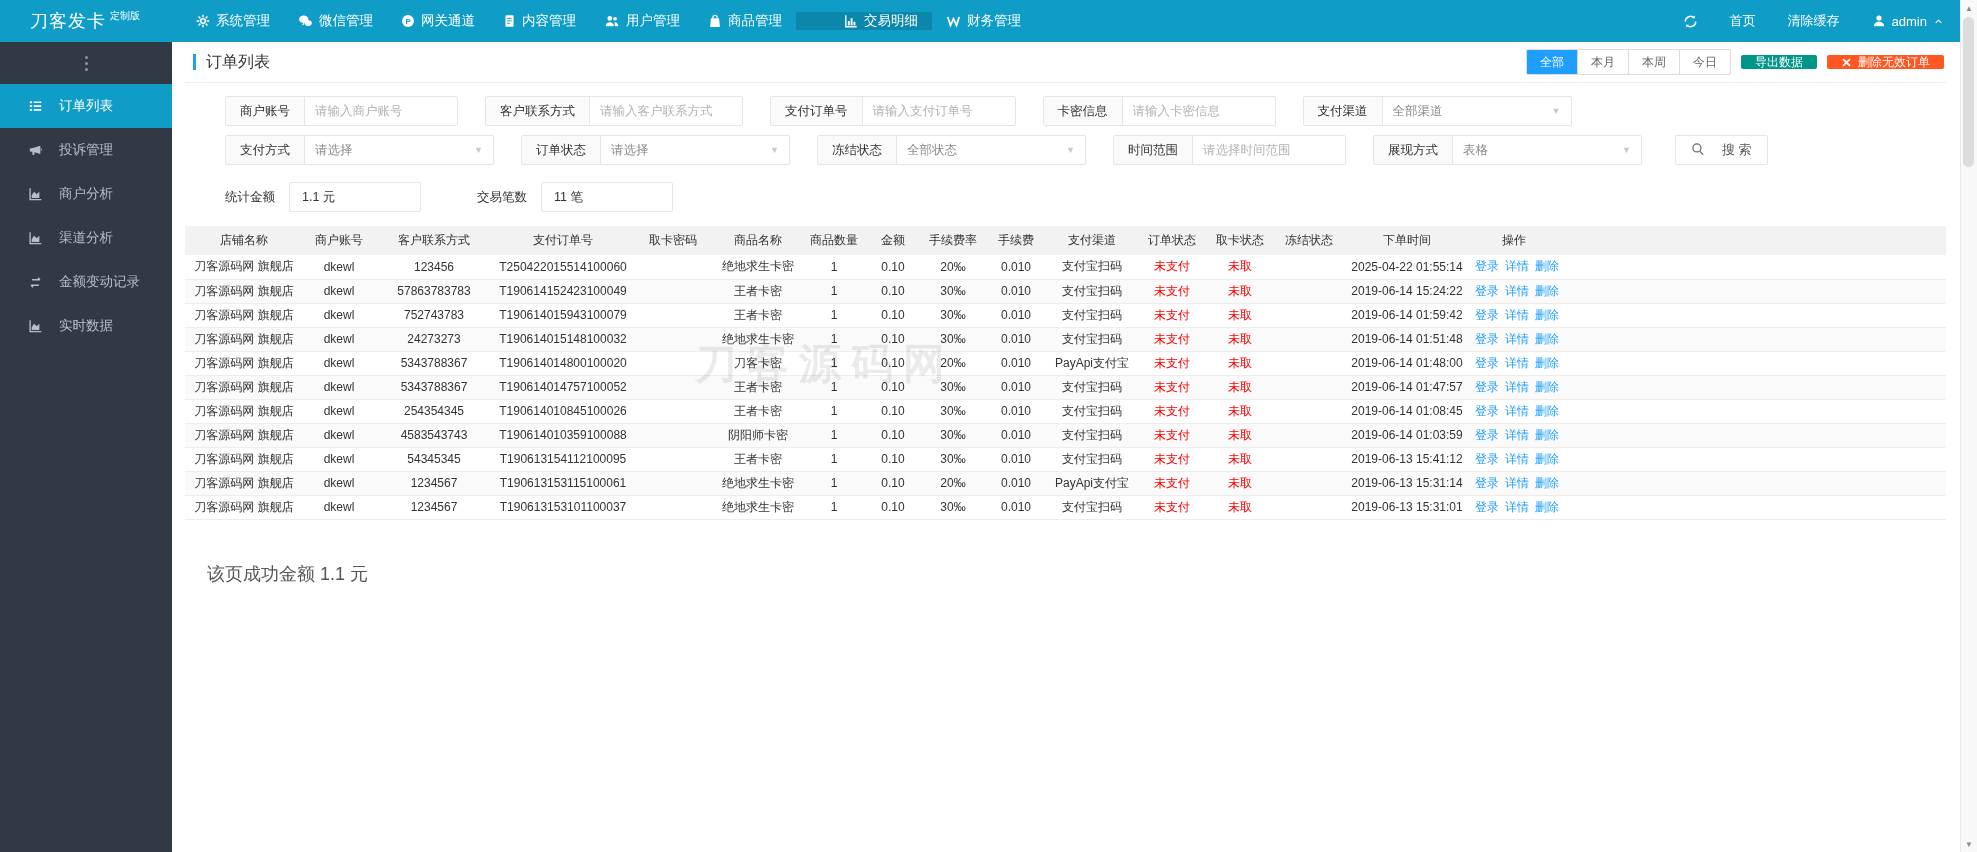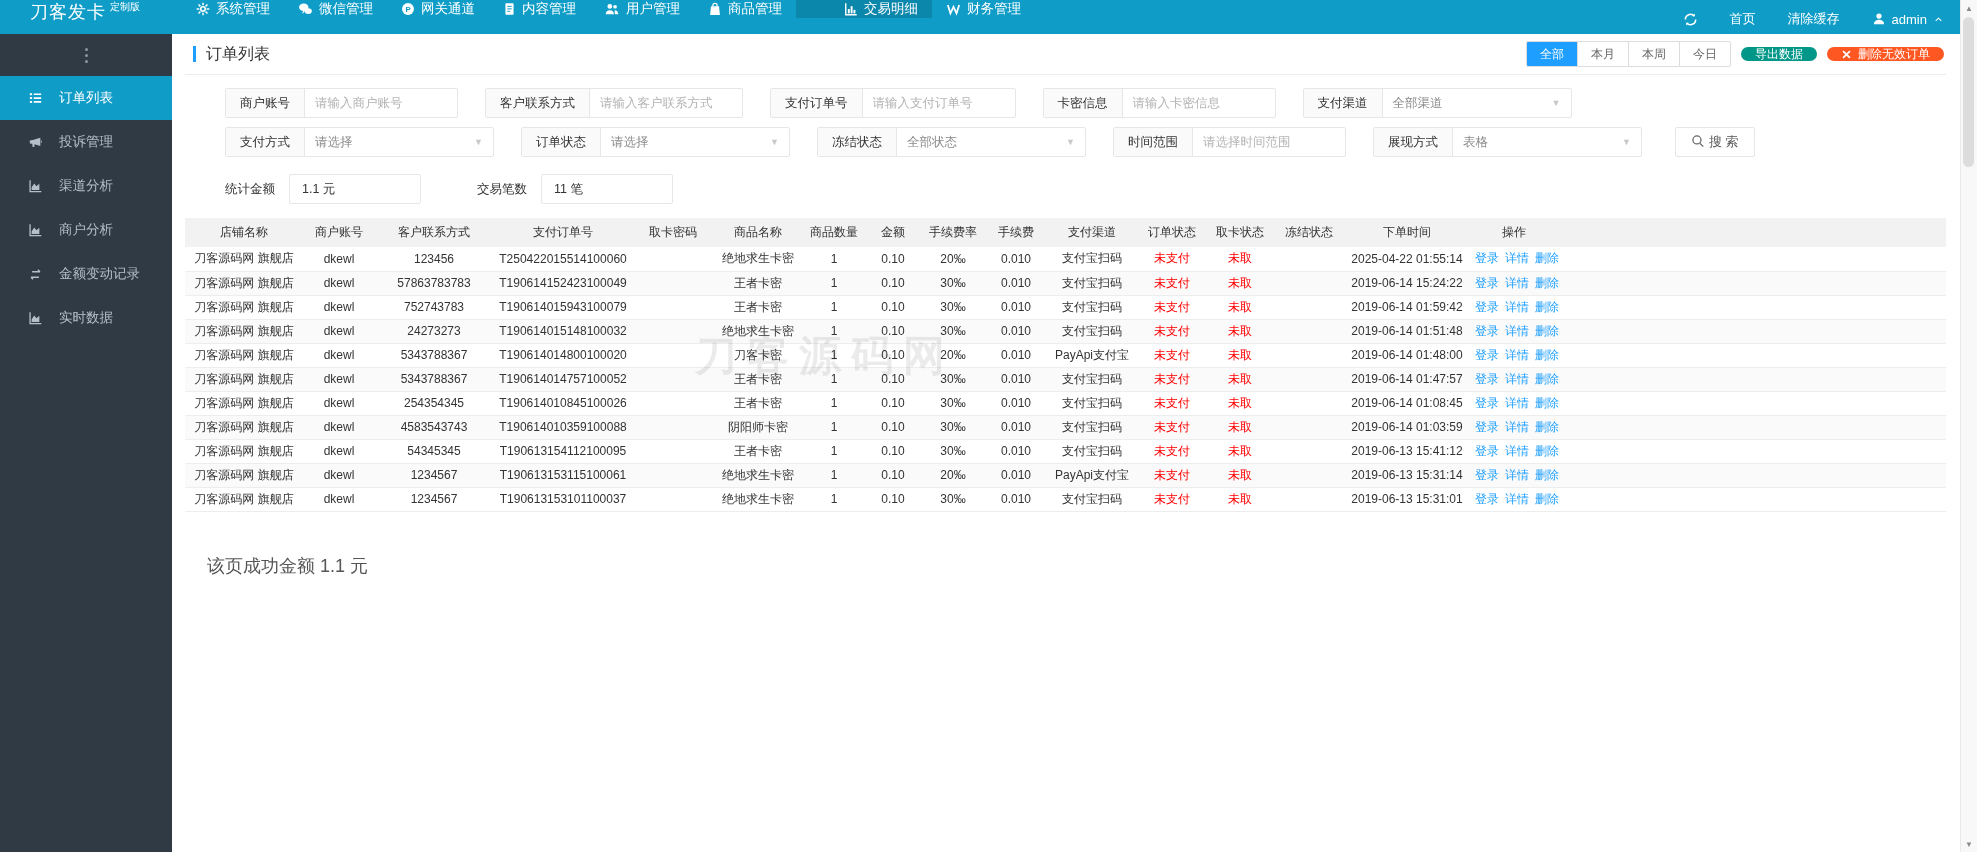--- a/index.html
+++ b/index.html
@@ -4,21 +4,21 @@
 <style>
   * { box-sizing: border-box; margin: 0; padding: 0; }
   html,body { width:1977px; height:852px; overflow:hidden; background:#fff;
     font-family:"Liberation Sans","DejaVu Sans",sans-serif; }
   :root{
     --accent:#0F9DC8; --accent-dark:#0C87AC; --sidebar:#2F3A44;
     --blue:#1E9FFF; --green:#009688; --orange:#FF5722; --red:#FF0000; --link:#1E9FFF;
   }
   .app{ width:1960px; height:852px; display:flex; flex-direction:column; }
   
-  .topbar{ height:34px; background:var(--accent); display:flex; align-items:flex-start; color:#fff; flex-shrink:0; }
+  .topbar{ height:42px; background:var(--accent); display:flex; align-items:center; color:#fff; flex-shrink:0; }
   .brand{ width:172px; display:flex; align-items:center; padding-left:30px; font-size:18px; letter-spacing:1px; white-space:nowrap; }
   .brand sup{ font-size:10px; margin-left:4px; transform:translateY(-5px); letter-spacing:0; }
   .topnav{ display:flex; margin-left:10px; }
   .topnav-item{ display:flex; align-items:center; gap:6px; padding:0 14px; font-size:13.5px; cursor:pointer; white-space:nowrap; }
   .topnav-item.active{ background:var(--accent-dark);padding-left:48px; }
   .topnav-item svg, .side-item svg{ display:block; }
   .topnav-right{ margin-left:auto; display:flex; align-items:center; font-size:13px; }
   .topnav-right .tr-item{ padding:0 16px; height:38px; display:flex; align-items:center; gap:6px; cursor:pointer; white-space:nowrap; }
   
   .main{ flex:1; display:flex; min-height:0; }
@@ -29,33 +29,33 @@
   .side-item.active{ background:var(--accent); color:#fff; }
   .content{ flex:1; background:#fff; position:relative; padding:0 14px 0 13px; overflow:hidden; }
   
   .titlebar{ height:41px; display:flex; align-items:center; justify-content:space-between; border-bottom:1px solid #ececec; padding:0 2px 0 8px; }
   .page-title{ font-size:16px; color:#333; border-left:3px solid var(--blue); padding-left:10px; line-height:16px; }
   .title-actions{ display:flex; align-items:center; gap:10px; }
   .tab-group{ display:flex; border:1px solid #dcdcdc; border-radius:2px; overflow:hidden; }
   .tab{ padding:6px 13px; font-size:12px; background:#fff; color:#666; border-left:1px solid #dcdcdc; cursor:pointer; line-height:1; }
   .tab:first-child{ border-left:none; }
   .tab.active{ background:var(--blue); color:#fff; }
-  .btn{ border:none; color:#fff; font-size:12px; padding:1px 14px; border-radius:8px; cursor:pointer; display:flex; align-items:center; gap:6px; line-height:1; font-family:inherit; }
+  .btn{ border:none; color:#fff; font-size:12px; padding:1px 14px; border-radius:2px; cursor:pointer; display:flex; align-items:center; gap:6px; line-height:1; font-family:inherit; }
   .btn-export{ background:var(--green); }
   .btn-delete{ background:var(--orange); }
   
   .filters{ padding:13px 0 0 40px; }
   .filter-row{ display:flex; gap:27px; margin-bottom:9px; align-items:center; }
   .fgroup{ display:flex; border:1px solid #e6e6e6; height:30px; border-radius:2px; background:#fff; align-items:stretch; }
   .flabel{ background:#fafafa; border-right:1px solid #e6e6e6; display:flex; align-items:center; padding:0 14px; font-size:12.5px; color:#333; white-space:nowrap; }
   .fgroup input{ border:none; outline:none; padding:0 10px; font-size:12.5px; width:152px; color:#666; background:transparent; font-family:inherit; }
   .fgroup input::placeholder{ color:#b3b3b3; }
   .fselect{ display:flex; align-items:center; justify-content:space-between; width:188px; padding:0 10px; font-size:12.5px; color:#8a8a8a; cursor:pointer; }
   .fselect .caret{ color:#c7c7c7; font-size:9px; }
-  .btn-search{ height:30px; border:1px solid #e6e6e6; background:#fff; display:flex; align-items:center; gap:4px; padding:0 15px; font-size:13px; color:#555; border-radius:2px; cursor:pointer; margin-left:6px; font-family:inherit; }
+  .btn-search{ height:30px; border:1px solid #e6e6e6; background:#fff; display:flex; align-items:center; gap:17px; padding:0 15px; font-size:13px; color:#555; border-radius:2px; cursor:pointer; margin-left:6px; font-family:inherit; }
   .stats-row{ display:flex; gap:56px; margin:17px 0 6px; padding-left:0; }
   .stat{ display:flex; align-items:center; gap:14px; font-size:12.5px; color:#333; }
   .stat-value{ border:1px solid #e6e6e6; border-radius:2px; width:132px; height:30px; display:flex; align-items:center; padding:0 12px; color:#333; }
   
   .table-wrap{ position:relative; margin-top:14px; }
   table{ width:100%; border-collapse:collapse; table-layout:fixed; font-size:12px; color:#333; }
   thead th{ background:#F2F2F2; height:29px; font-weight:normal; color:#333; text-align:center; padding:0 3px; overflow:hidden; white-space:nowrap; }
   tbody td{ height:24px; border-bottom:1px solid #ededed; text-align:center; padding:3px; overflow:hidden; white-space:nowrap; }
   tbody tr:nth-child(even){ background:#fafafa; }
   td.red{ color:var(--red); }
@@ -208,30 +208,30 @@
             </span>
             <span>投诉管理</span>
           </div>
           <div class="side-item">
             <span>
               <svg width="15" height="14" viewBox="0 0 16 16">
                 <path d="M1.8 1.5v13h12.8" stroke="currentColor" stroke-width="1.5" fill="none"></path>
                 <path d="M3.6 12.5V9.4l3-4.2 2.4 3 3.4-2.7v7z" fill="currentColor"></path>
               </svg>
             </span>
-            <span>渠道分析</span>
+            <span>商户分析</span>
           </div>
           <div class="side-item">
             <span>
               <svg width="15" height="14" viewBox="0 0 16 16">
                 <path d="M1.8 1.5v13h12.8" stroke="currentColor" stroke-width="1.5" fill="none"></path>
                 <path d="M3.6 12.5V9.4l3-4.2 2.4 3 3.4-2.7v7z" fill="currentColor"></path>
               </svg>
             </span>
-            <span>商户分析</span>
+            <span>渠道分析</span>
           </div>
           <div class="side-item">
             <span>
               <svg width="15" height="13" viewBox="0 0 16 16">
                 <path d="M3.8 4.6h9.7M13.5 4.6 11 2.2M12.2 11.4H2.5m0 0L5 13.8" stroke="currentColor" stroke-width="1.8" fill="none"></path>
               </svg>
             </span>
             <span>金额变动记录</span>
           </div>
           <div class="side-item">

